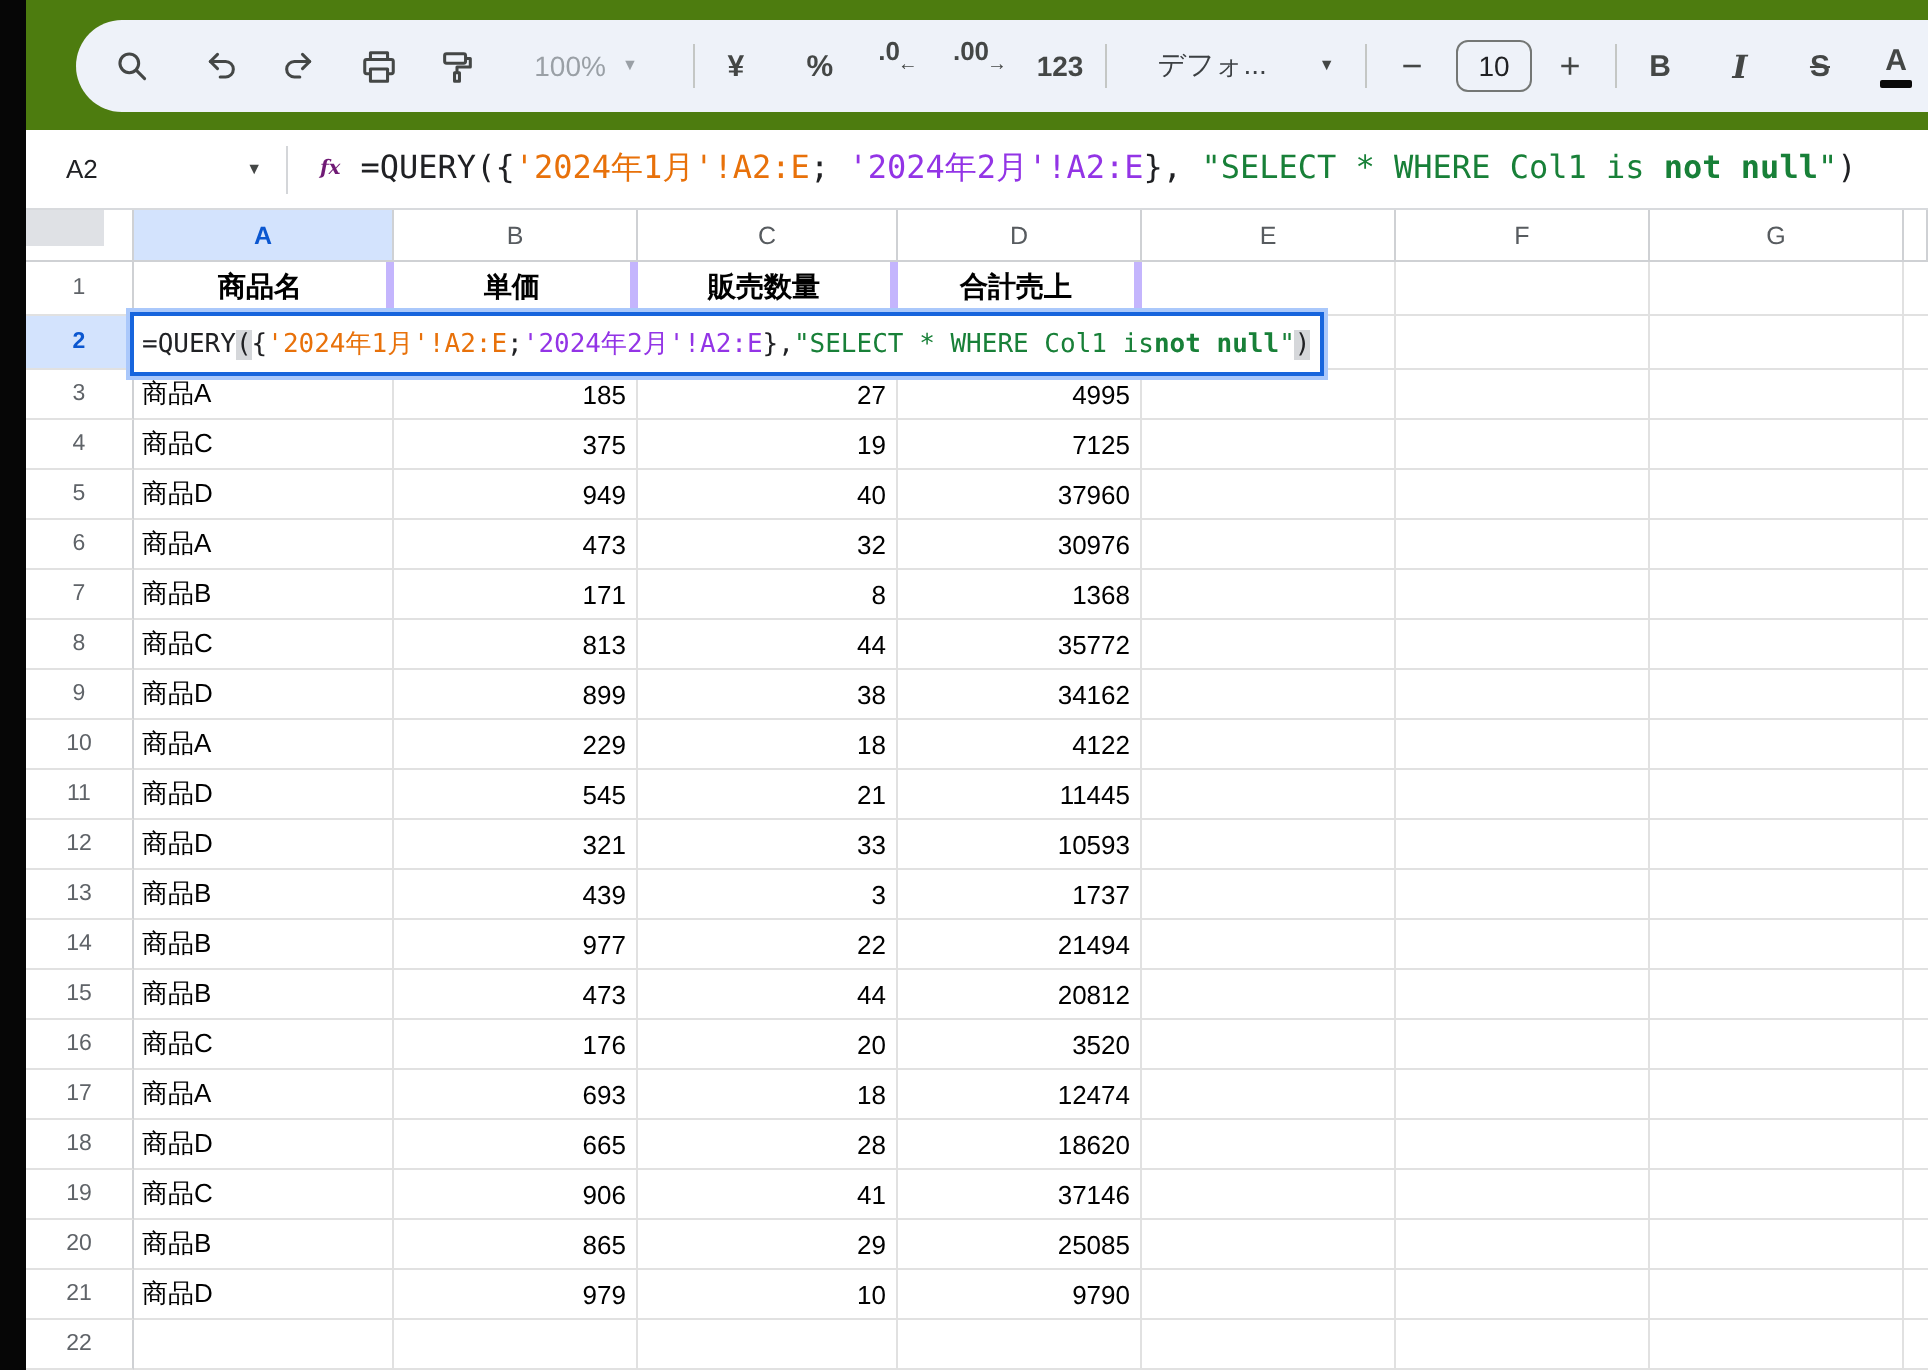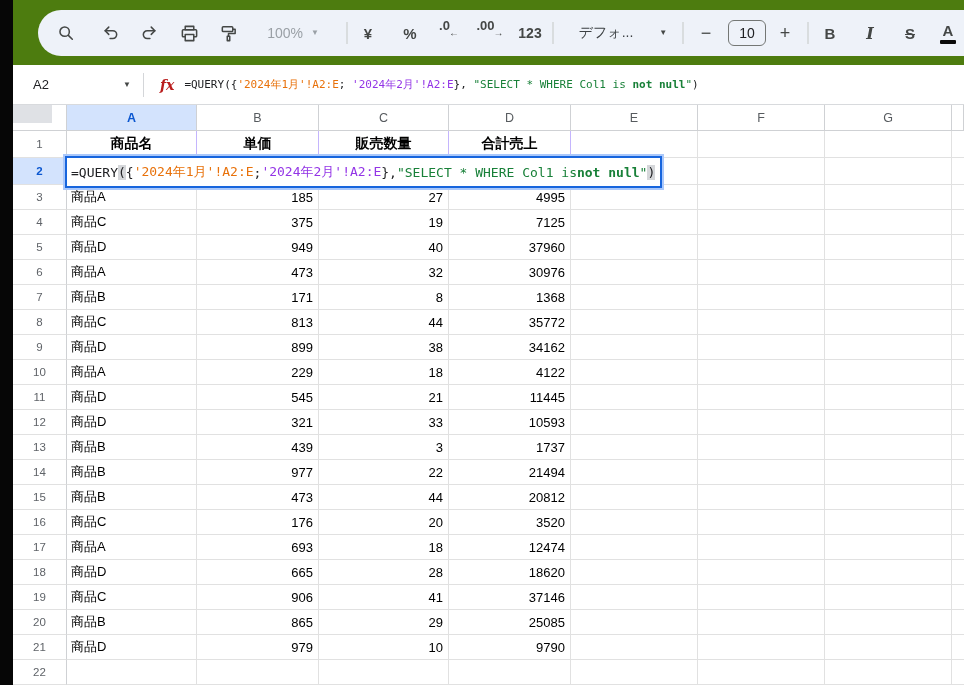--- a/index.html
+++ b/index.html
@@ -39,43 +39,43 @@
   .a-btn .a-bar { width:16px; height:4px; background:#0a0a0a; margin-top:2px; border-radius:1px; }
 
   
   .formula-bar {
     position:absolute; left:13px; top:65px; width:951px; height:40px; background:#fff;
     border-bottom:1px solid #d8dadd; display:flex; align-items:center;
   }
   .name-box { width:118px; display:flex; align-items:center; padding-left:20px; gap:12px; height:100%; }
   .name-box .ref { font-size:13px; color:#202124; flex:1 1 auto; }
   .fb-divider { width:1px; height:24px; background:#d4d6d9; margin-left:12px; }
-  .fx { font-family:"DejaVu Serif", serif; font-style:italic; font-weight:700; font-size:14px; color:#b91c1c; margin-left:16px; }
-  .formula-text { margin-left:10px; font-family:"DejaVu Sans Mono", monospace; font-size:11px; color:#202124; white-space:nowrap; overflow:hidden; }
+  .fx { font-family:"DejaVu Serif", serif; font-style:italic; font-weight:700; font-size:10px; color:#701a75; margin-left:16px; }
+  .formula-text { margin-left:10px; font-family:"DejaVu Sans Mono", monospace; font-size:16px; color:#202124; white-space:nowrap; overflow:hidden; }
 
   
   .grid {
     position:absolute; left:13px; top:105px; width:951px; height:580px; background:#fff;
     display:grid;
     grid-template-columns:54px 130px 122px 130px 122px 127px 127px 127px 12px;
     grid-template-rows:26px 27px 27px repeat(20, 25px);
   }
   .corner { position:relative; background:#fff; border-right:1px solid #cfd1d4; border-bottom:1px solid #cfd1d4; }
   .corner .box { position:absolute; left:0; top:0; width:39px; height:18px; background:#dfe1e5; }
   .ch { background:#ffffff; border-right:1px solid #cfd1d4; border-bottom:1px solid #cfd1d4;
         display:flex; align-items:center; justify-content:center; font-size:12.5px; color:#575b5f; }
   .ch.sel { background:var(--sel-bg,#d3e3fd); color:var(--sel-fg,#0b57d0); font-weight:700; }
   .rh { background:#ffffff; border-right:1px solid #cfd1d4; border-bottom:1px solid #e1e1e1;
         display:flex; align-items:center; justify-content:center; font-size:11.5px; color:#5f6368; }
   .rh.sel { background:var(--sel-bg,#d3e3fd); color:var(--sel-fg,#0b57d0); font-weight:700; }
   .c { border-right:1px solid #e1e1e1; border-bottom:1px solid #e1e1e1; font-size:13px; color:#000;
        display:flex; align-items:center; overflow:hidden; white-space:nowrap; background:#fff; }
   .c.t { justify-content:flex-start; padding-left:4px; }
   .c.n { justify-content:flex-end; padding-right:5px; }
-  .c.h1 { justify-content:center; font-weight:700; font-size:14px; border-right:1px solid #c4b5fd; }
+  .c.h1 { justify-content:center; font-weight:700; font-size:14px; border-right:4px solid #c4b5fd; }
   .c.p { border-right:none; }
 
   
   .edit-box {
     position:absolute; left:52px; top:51px; width:597px; height:32px; z-index:10;
     background:#fff; border:2px solid #1765dd; box-shadow:0 0 0 2px #aac8fb;
     display:flex; align-items:center; padding-left:4px;
     font-family:"DejaVu Sans Mono", monospace; font-size:13px; color:#202124;
     white-space:nowrap; overflow:hidden;
   }

